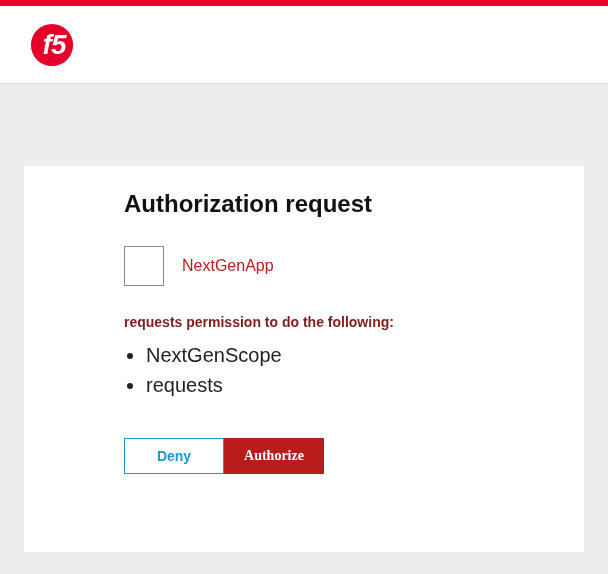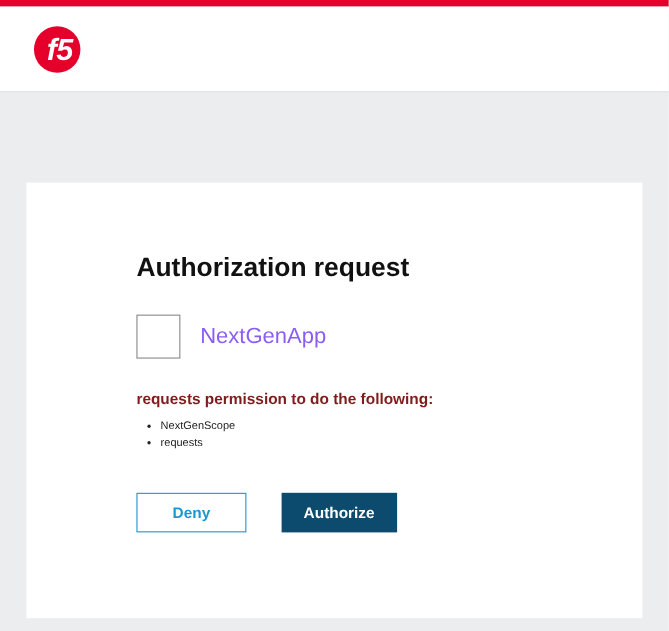--- a/index.html
+++ b/index.html
@@ -28,21 +28,21 @@
     display: flex;
     align-items: center;
     justify-content: center;
   }
   .content {
     padding: 0;
   }
   .card {
     background: #ffffff;
     margin: 82px 24px 24px 24px;
-    padding: 64px 100px 78px 100px;
+    padding: 24px 100px 78px 100px;
     min-height: 360px;
   }
   .card-title {
     font-size: 24px;
     font-weight: 700;
     color: #111;
     margin-bottom: 28px;
   }
   .app-row {
     display: flex;
@@ -50,63 +50,64 @@
     margin-bottom: 28px;
   }
   .app-icon-box {
     width: 40px;
     height: 40px;
     border: 1px solid #888;
     background: #fff;
     margin-right: 18px;
   }
   .app-name {
-    font-size: 20px;
-    color: #8b5cf6;
+    font-size: 16px;
+    color: #b91c1c;
   }
   .perm-intro {
     font-size: 14px;
     font-weight: 700;
     color: #7f1d1d;
     margin-bottom: 10px;
   }
   .scope-list {
     list-style: disc;
     padding-left: 22px;
     margin-bottom: 38px;
   }
   .scope-list li {
-    font-size: 10px;
+    font-size: 20px;
     color: #222;
     line-height: 1.5;
   }
   .button-row {
     display: flex;
-    gap: 32px;
+    gap: 0;
   }
   .btn {
     min-width: 100px;
     height: 36px;
     font-size: 14px;
     font-weight: 700;
     border: none;
     cursor: pointer;
     display: inline-flex;
     align-items: center;
     justify-content: center;
     padding: 0 20px;
   }
   .btn-outline {
     background: #ffffff;
     color: #1b97d1;
     border: 1px solid #1b97d1;
   }
   .btn-primary {
-    background: #0c4a6e;
+    background: #b91c1c;
     color: #ffffff;
+    font-family: Liberation Serif, serif;
   }
 </style>
 </head>
 <body>
 
 <div class="topbar"></div>
 
 <div class="header">
   <div class="logo-wrap">
     <svg viewBox="0 0 100 100" width="48" height="48">

